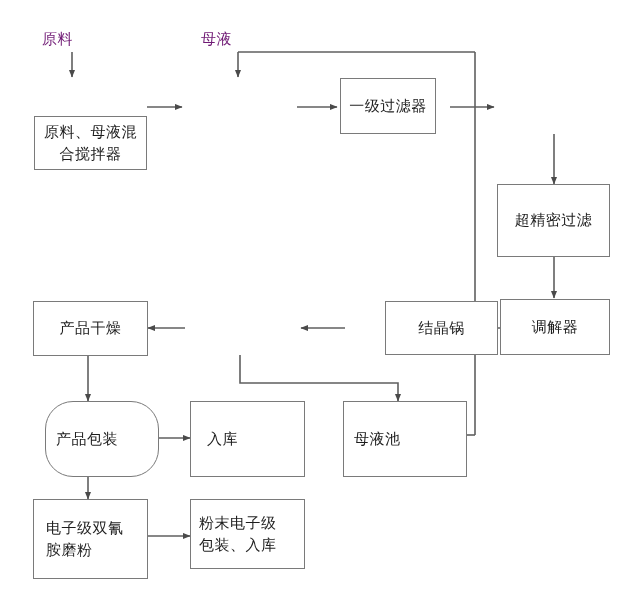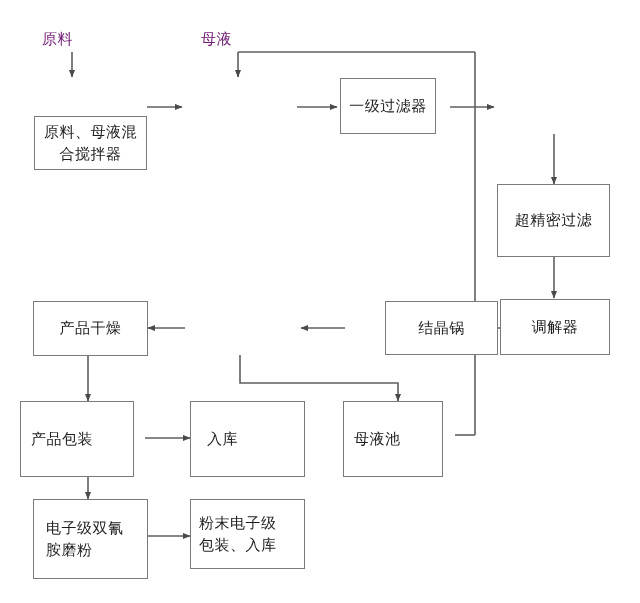--- a/index.html
+++ b/index.html
@@ -123,27 +123,27 @@
   <div class="node" style="left:33px; top:301px; width:115px; height:55px;">
     <span>产品干燥</span>
   </div>
   <div class="node" style="left:345px; top:301px; width:113px; height:54px;margin-left:40px;">
     <span>结晶锅</span>
   </div>
   <div class="node" style="left:500px; top:299px; width:110px; height:56px;">
     <span>调解器</span>
   </div>
 
-  <div class="node" style="left:20px; top:401px; width:114px; height:76px; justify-content:flex-start; padding-left:10px;">
+  <div class="node" style="left:45px; top:401px; width:114px; height:76px; justify-content:flex-start; padding-left:10px;border-radius:28px;">
     <span>产品包装</span>
   </div>
   <div class="node" style="left:190px; top:401px; width:115px; height:76px; justify-content:flex-start; padding-left:16px;">
     <span>入库</span>
   </div>
-  <div class="node" style="left:343px; top:401px; width:100px; height:76px; justify-content:flex-start; padding-left:10px;">
+  <div class="node" style="left:343px; top:401px; width:124px; height:76px; justify-content:flex-start; padding-left:10px;">
     <span>母液池</span>
   </div>
 
   <div class="node two-line" style="left:33px; top:499px; width:115px; height:80px; justify-content:flex-start; padding-left:12px; text-align:left;">
     <span style="white-space: pre-line;">电子级双氰
 胺磨粉</span>
   </div>
   <div class="node two-line" style="left:190px; top:499px; width:115px; height:70px; justify-content:flex-start; padding-left:8px; text-align:right;">
     <span style="white-space: pre-line;">粉末电子级
 包装、入库</span>

